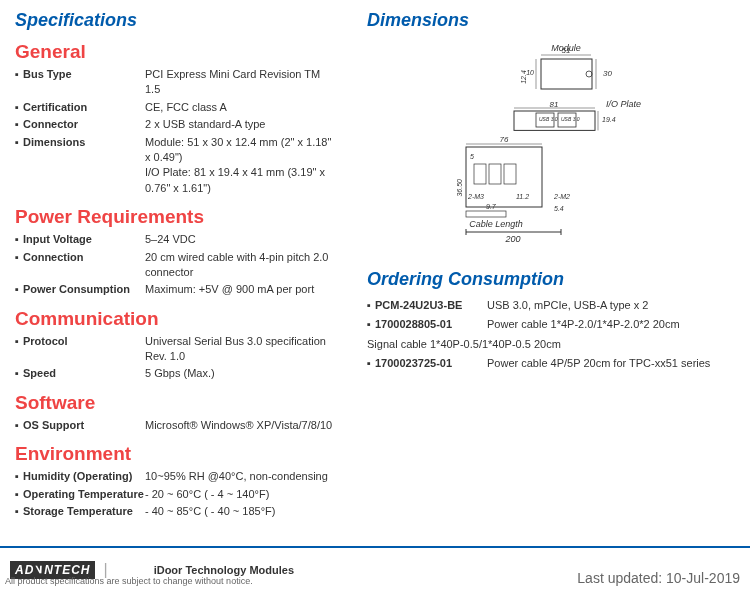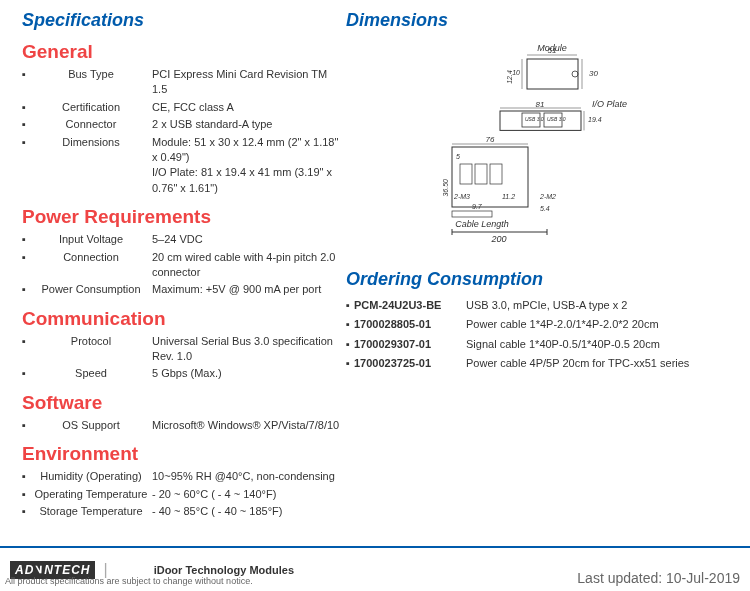--- a/index.html
+++ b/index.html
@@ -8,22 +8,22 @@
       font-size: 11px;
       color: #333;
       background: #fff;
       width: 750px;
       min-height: 591px;
       position: relative;
     }
 
     .main-content {
       display: flex;
-      padding: 10px 22px;
-      gap: 4px;
+      padding: 10px 15px;
+      gap: 32px;
     }
 
     .left-column {
       width: 320px;
       flex-shrink: 0;
     }
 
     .right-column {
       flex: 1;
     }
@@ -49,26 +49,25 @@
       margin-bottom: 8px;
     }
 
     .spec-row {
       display: flex;
       margin-bottom: 2px;
       line-height: 1.4;
     }
 
     .spec-label {
-      font-weight: normal;
+      font-weight: bold;
       min-width: 130px;
       padding-left: 8px;
       position: relative;
       flex-shrink: 0;
-      text-align: center;
     }
 
     .spec-label::before {
       content: '▪';
       position: absolute;
       left: 0;
       color: #333;
     }
 
     .spec-value {
@@ -293,21 +292,20 @@
       <h1 class="section-title">Ordering Consumption</h1>
       <div class="ordering-row">
         <span class="ordering-label">PCM-24U2U3-BE</span>
         <span class="ordering-value">USB 3.0, mPCIe, USB-A type x 2</span>
       </div>
       <div class="ordering-row">
         <span class="ordering-label">1700028805-01</span>
         <span class="ordering-value">Power cable 1*4P-2.0/1*4P-2.0*2 20cm</span>
       </div>
       <div class="ordering-row">
-        <span class="ordering-label">1700029307-01</span>
         <span class="ordering-value">Signal cable 1*40P-0.5/1*40P-0.5 20cm</span>
       </div>
       <div class="ordering-row">
         <span class="ordering-label">1700023725-01</span>
         <span class="ordering-value">Power cable 4P/5P 20cm for TPC-xx51 series</span>
       </div>
     </div>
   </div>
 </div>
 

